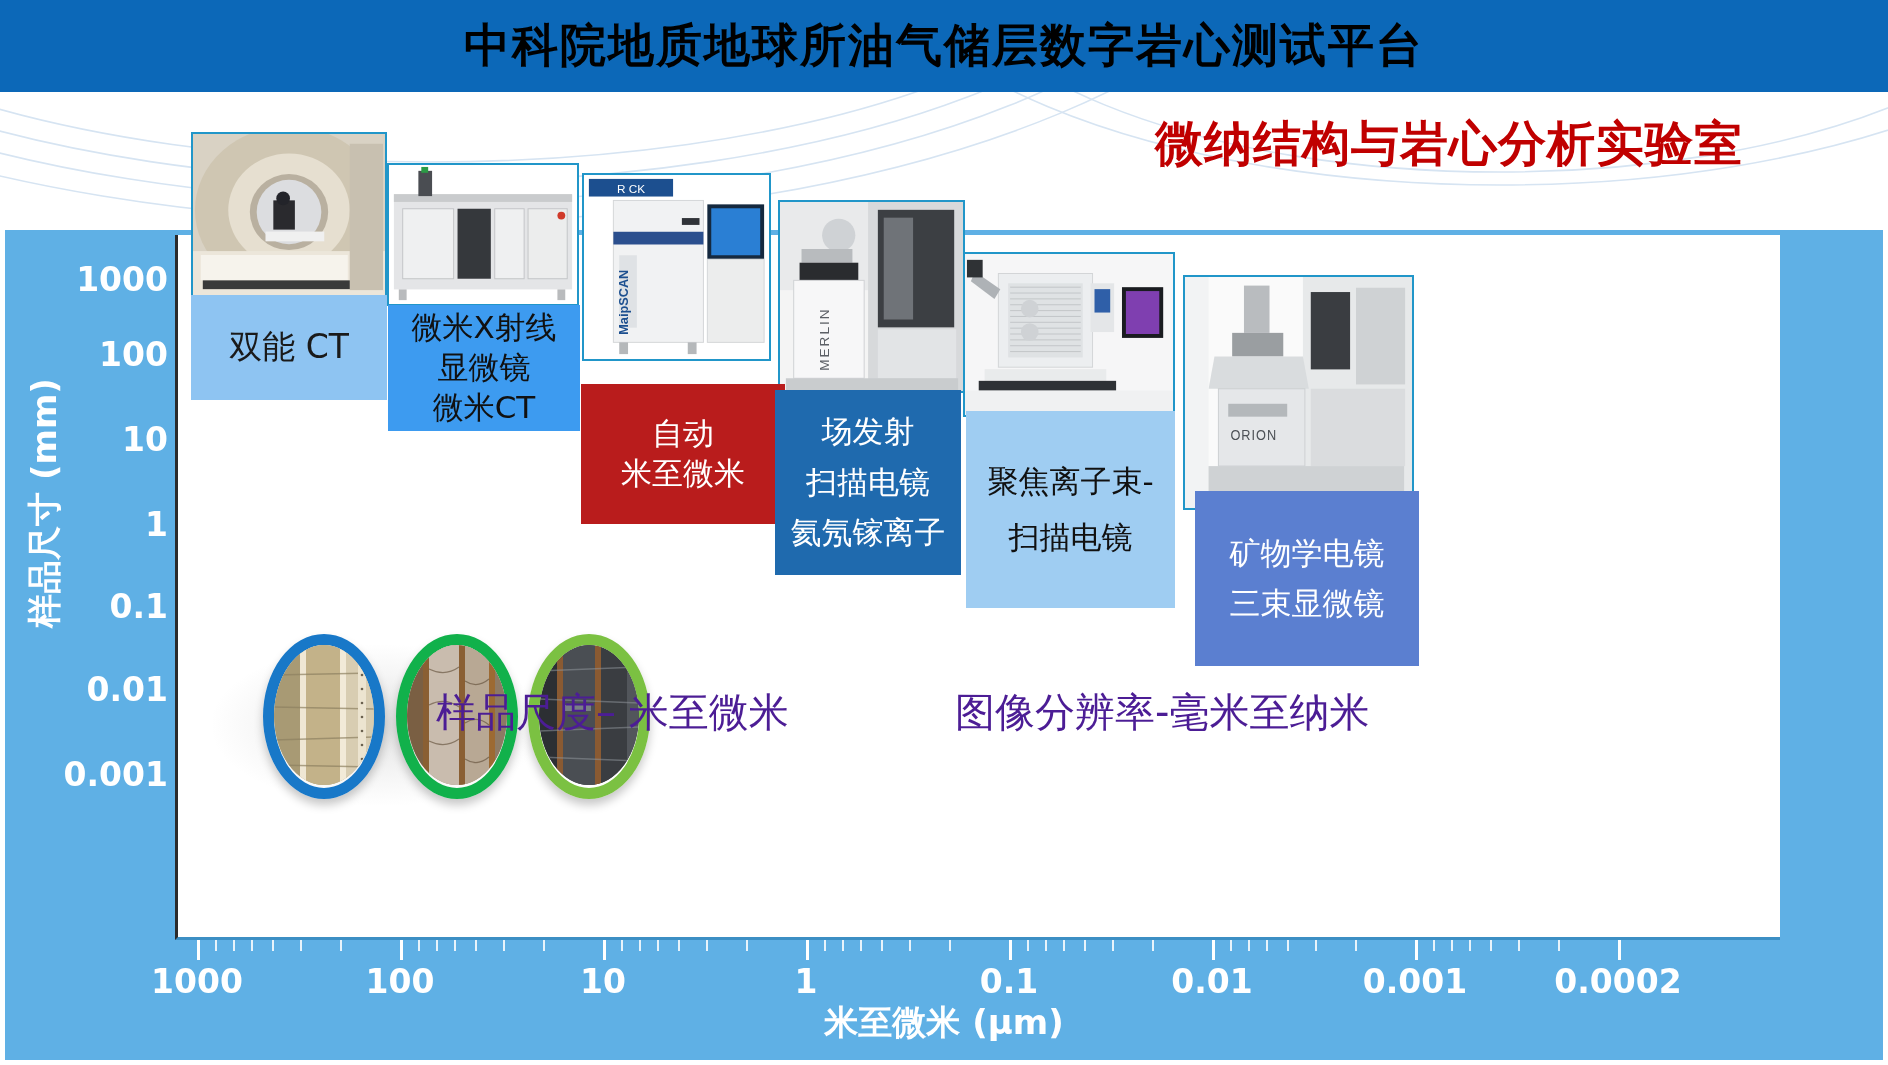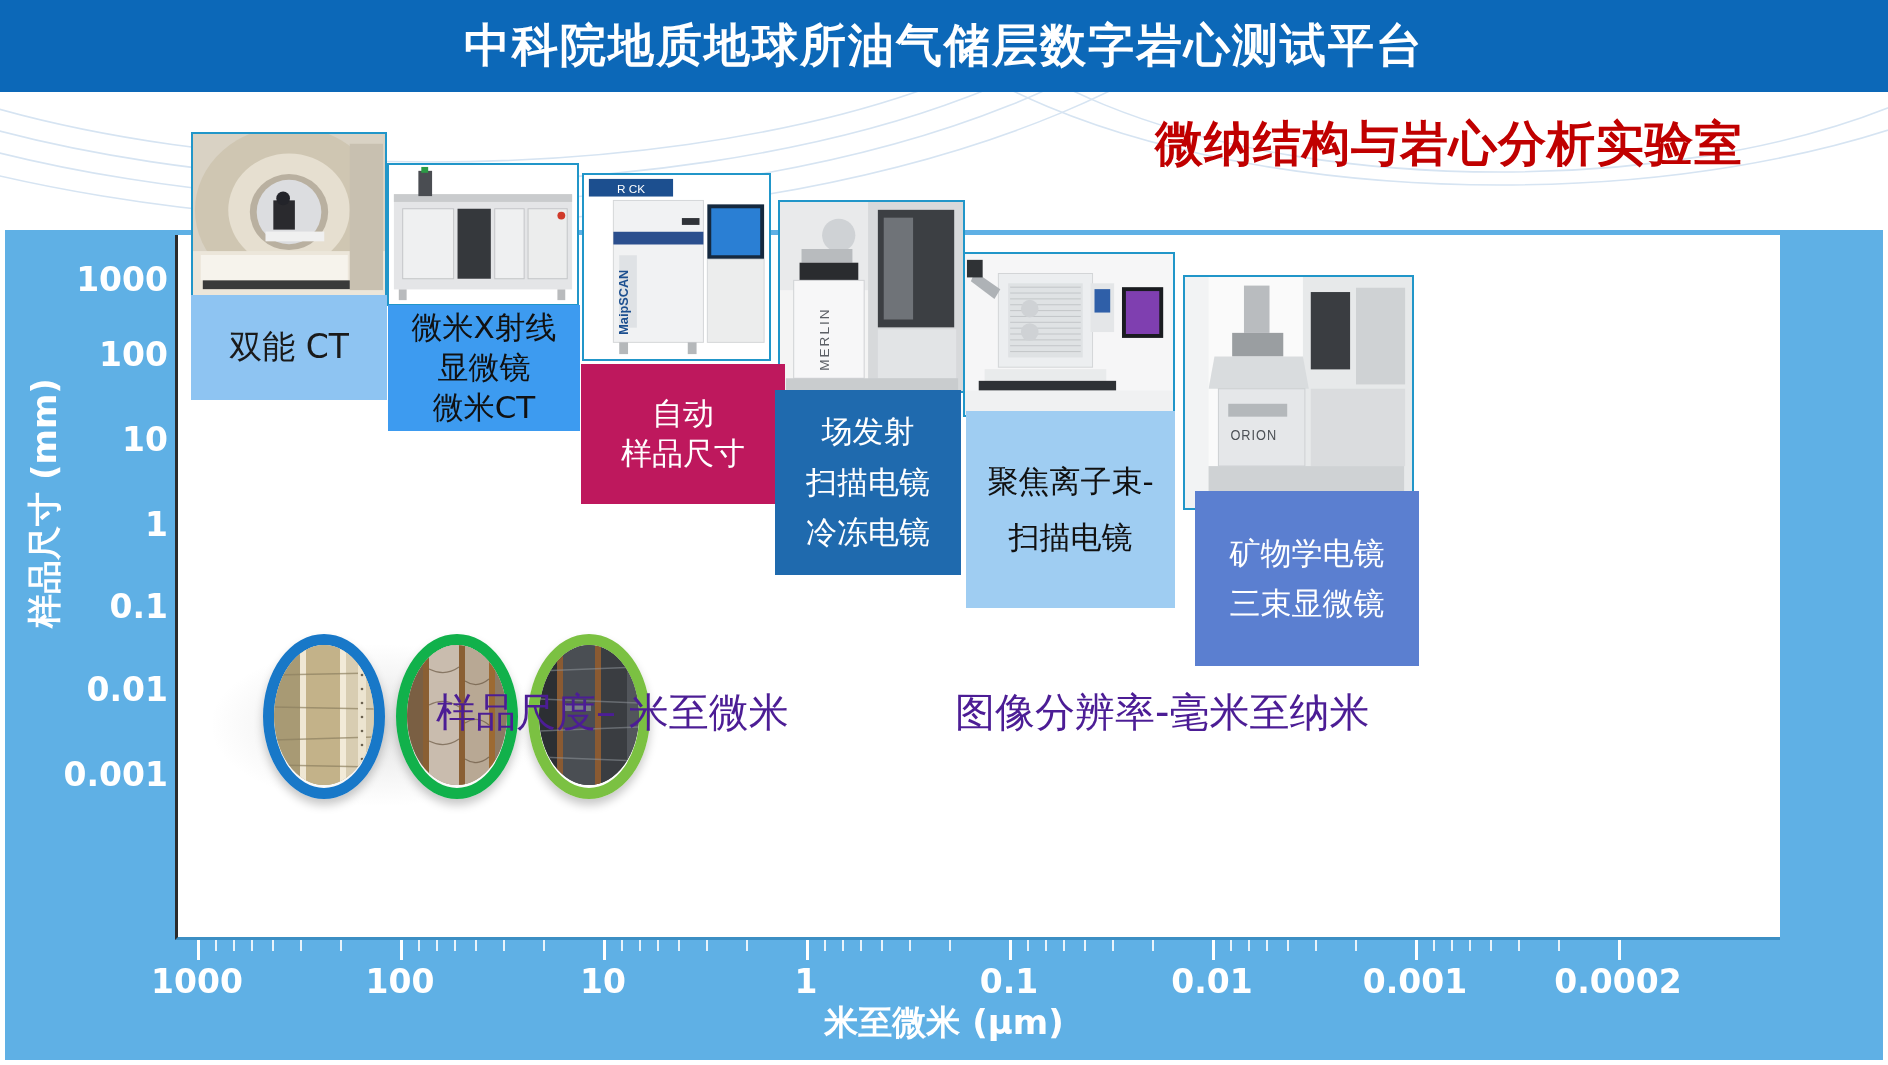--- a/index.html
+++ b/index.html
@@ -11,21 +11,21 @@
     position:relative;
   }
   
   .banner{
     position:absolute;left:0;top:0;width:1888px;height:92px;
     background:#0C68B8;
   }
   .banner-title{
     position:absolute;left:0;top:0;width:1888px;height:92px;
     display:flex;align-items:center;justify-content:center;
-    color:#ffffff;font-size:46px;font-weight:700;letter-spacing:2px;
+    color:#000000;font-size:46px;font-weight:700;letter-spacing:2px;
     font-family:"DejaVu Sans","Liberation Sans",sans-serif;
     white-space:nowrap;
   }
   
   .swoosh{
     position:absolute;left:0;top:92px;width:1888px;height:160px;
     overflow:hidden;pointer-events:none;
   }
   
   .lab-subtitle{
@@ -345,29 +345,29 @@
 <div class="lbl" style="left:191px;top:295px;width:196px;height:105px;background:#8EC4F2;font-size:33px;color:#1a1a1a;">
   <span>双能 CT</span>
 </div>
 
 <div class="lbl" style="left:388px;top:305px;width:192px;height:126px;background:#3D9BF0;font-size:31px;color:#111111;">
   <span>微米X射线</span>
   <span>显微镜</span>
   <span>微米CT</span>
 </div>
 
-<div class="lbl" style="left:581px;top:364px;width:204px;height:140px;background:#be185d;font-size:31px;color:#ffffff;">
+<div class="lbl" style="left:581px;top:384px;width:204px;height:140px;background:#b91c1c;font-size:31px;color:#ffffff;">
   <span>自动</span>
-  <span>样品尺寸</span>
+  <span>米至微米</span>
 </div>
 
 <div class="lbl" style="left:775px;top:390px;width:186px;height:185px;background:#1F6AAE;font-size:31px;color:#ffffff;justify-content:space-evenly;padding:12px 0;">
   <span>场发射</span>
   <span>扫描电镜</span>
-  <span>冷冻电镜</span>
+  <span>氦氖镓离子</span>
 </div>
 
 <div class="lbl" style="left:966px;top:411px;width:209px;height:197px;background:#9FCDF2;font-size:31px;color:#111111;justify-content:center;gap:16px;">
   <span>聚焦离子束-</span>
   <span>扫描电镜</span>
 </div>
 
 <div class="lbl" style="left:1195px;top:491px;width:224px;height:175px;background:#5B7FD0;font-size:31px;color:#ffffff;justify-content:center;gap:10px;">
   <span>矿物学电镜</span>
   <span>三束显微镜</span>

